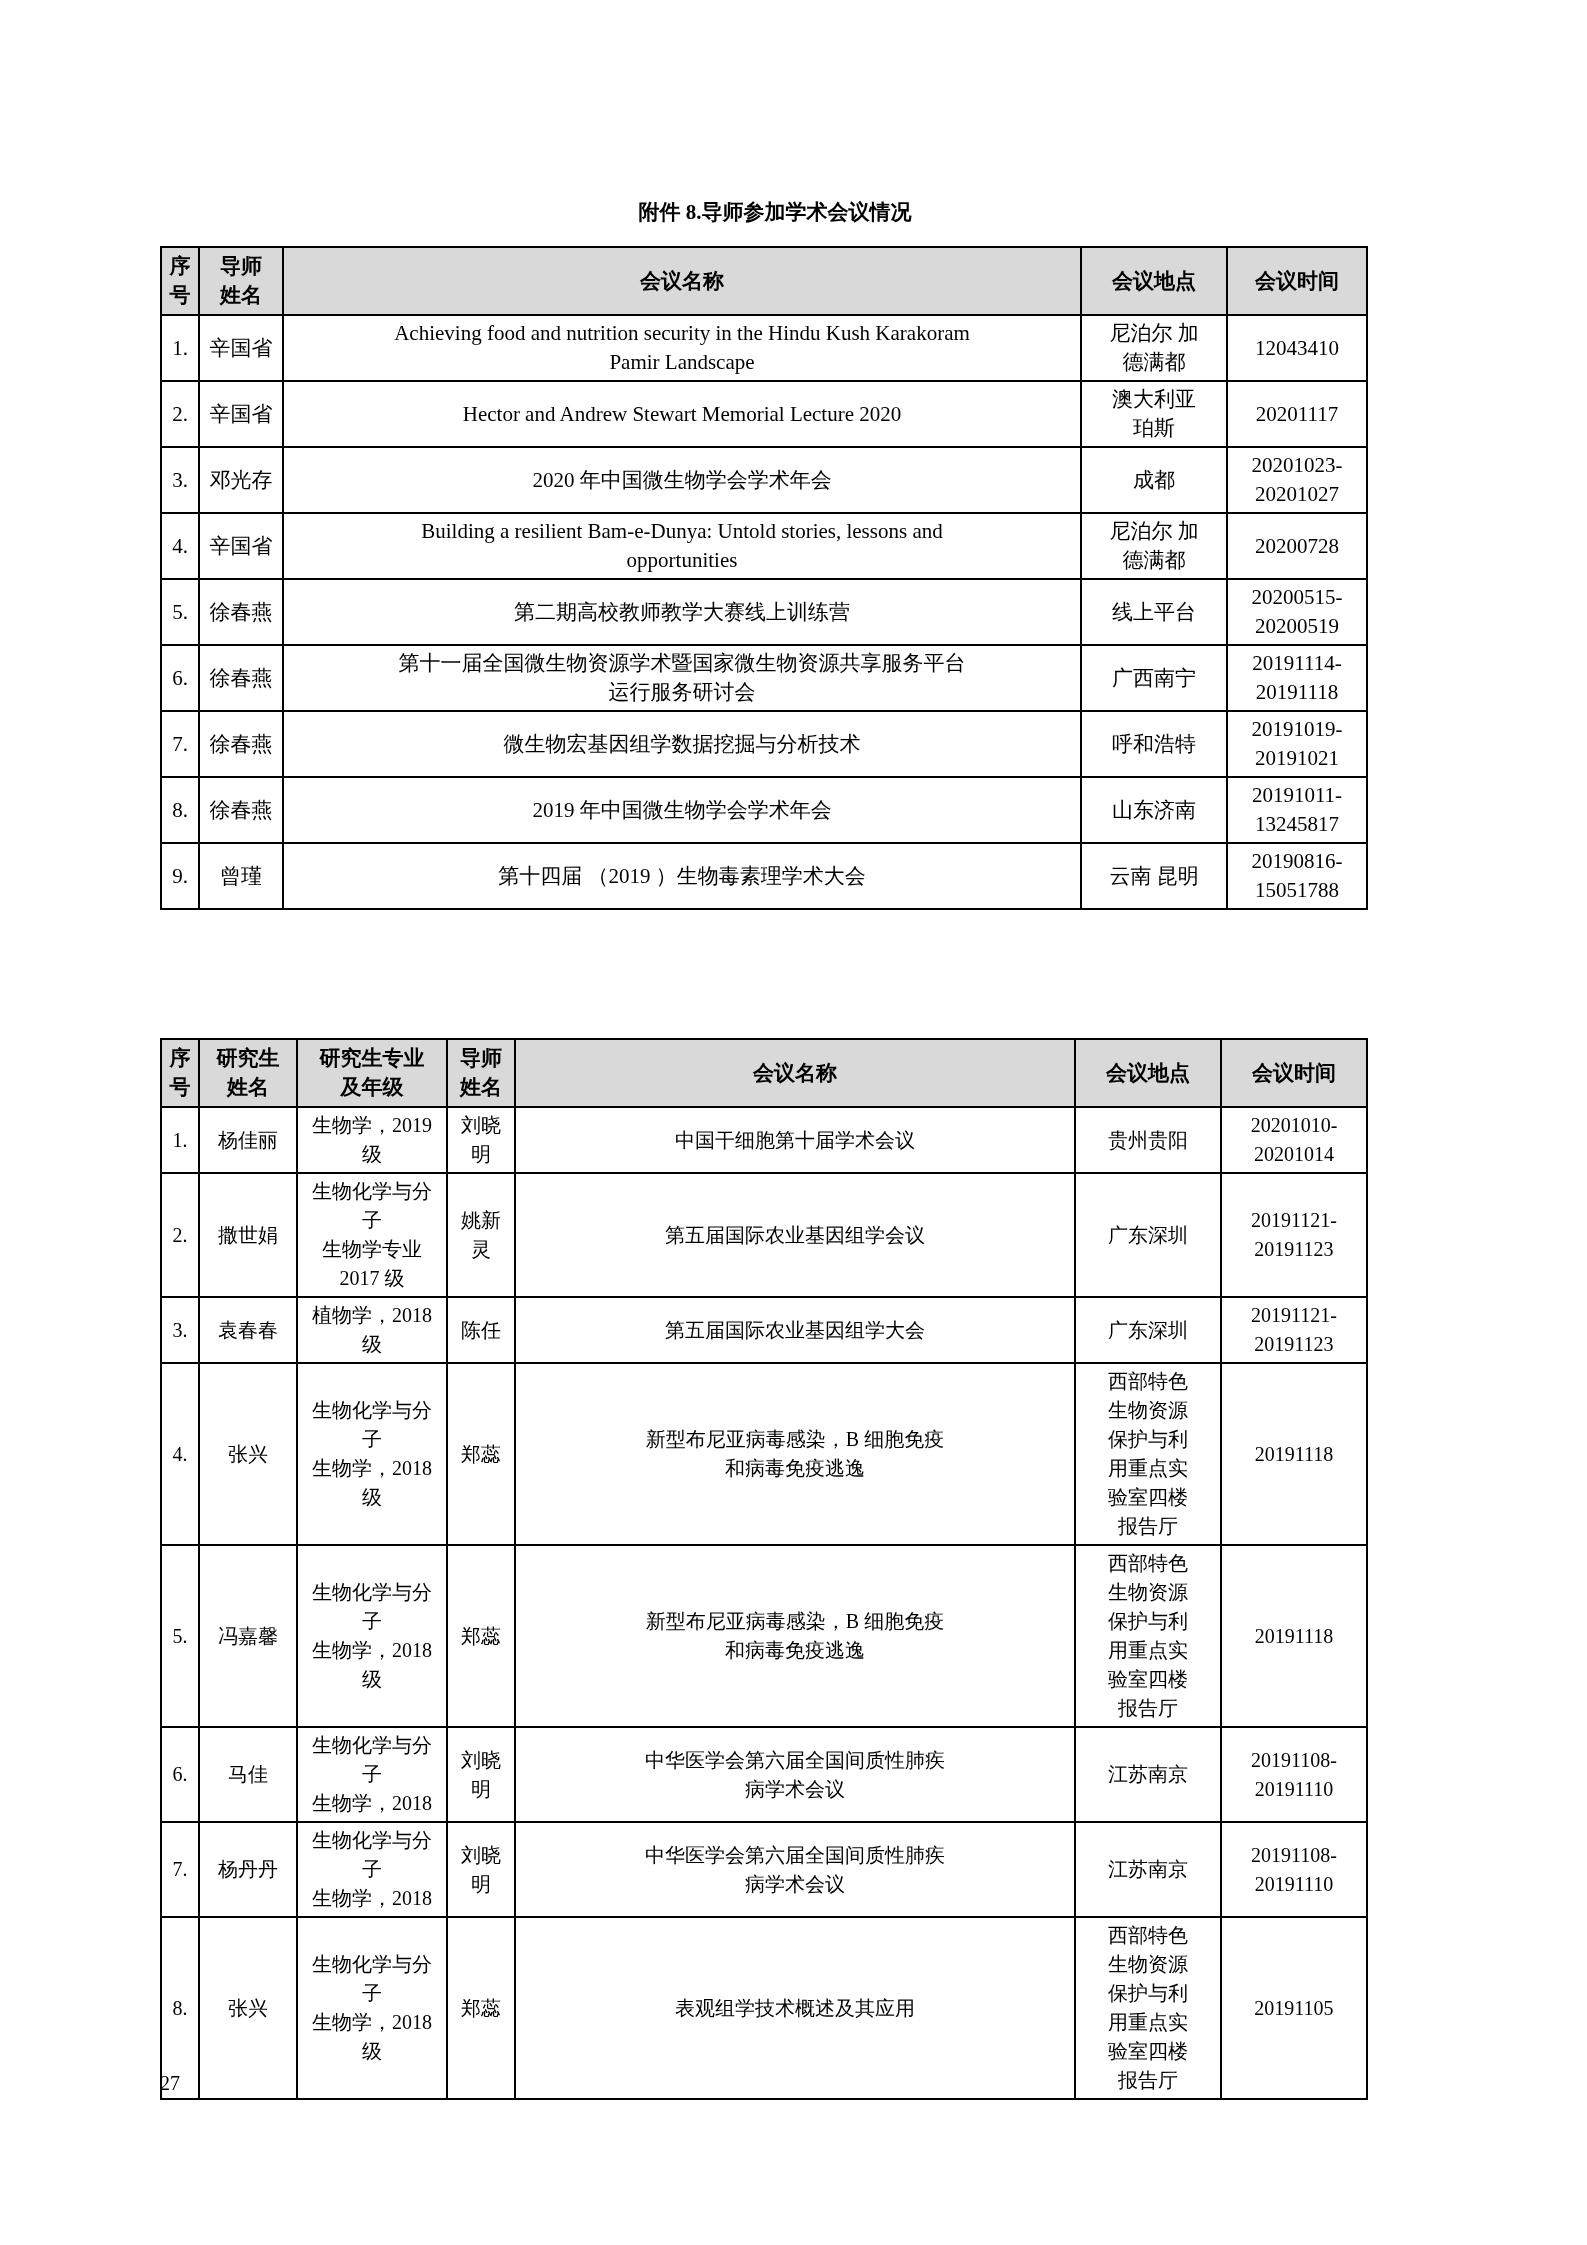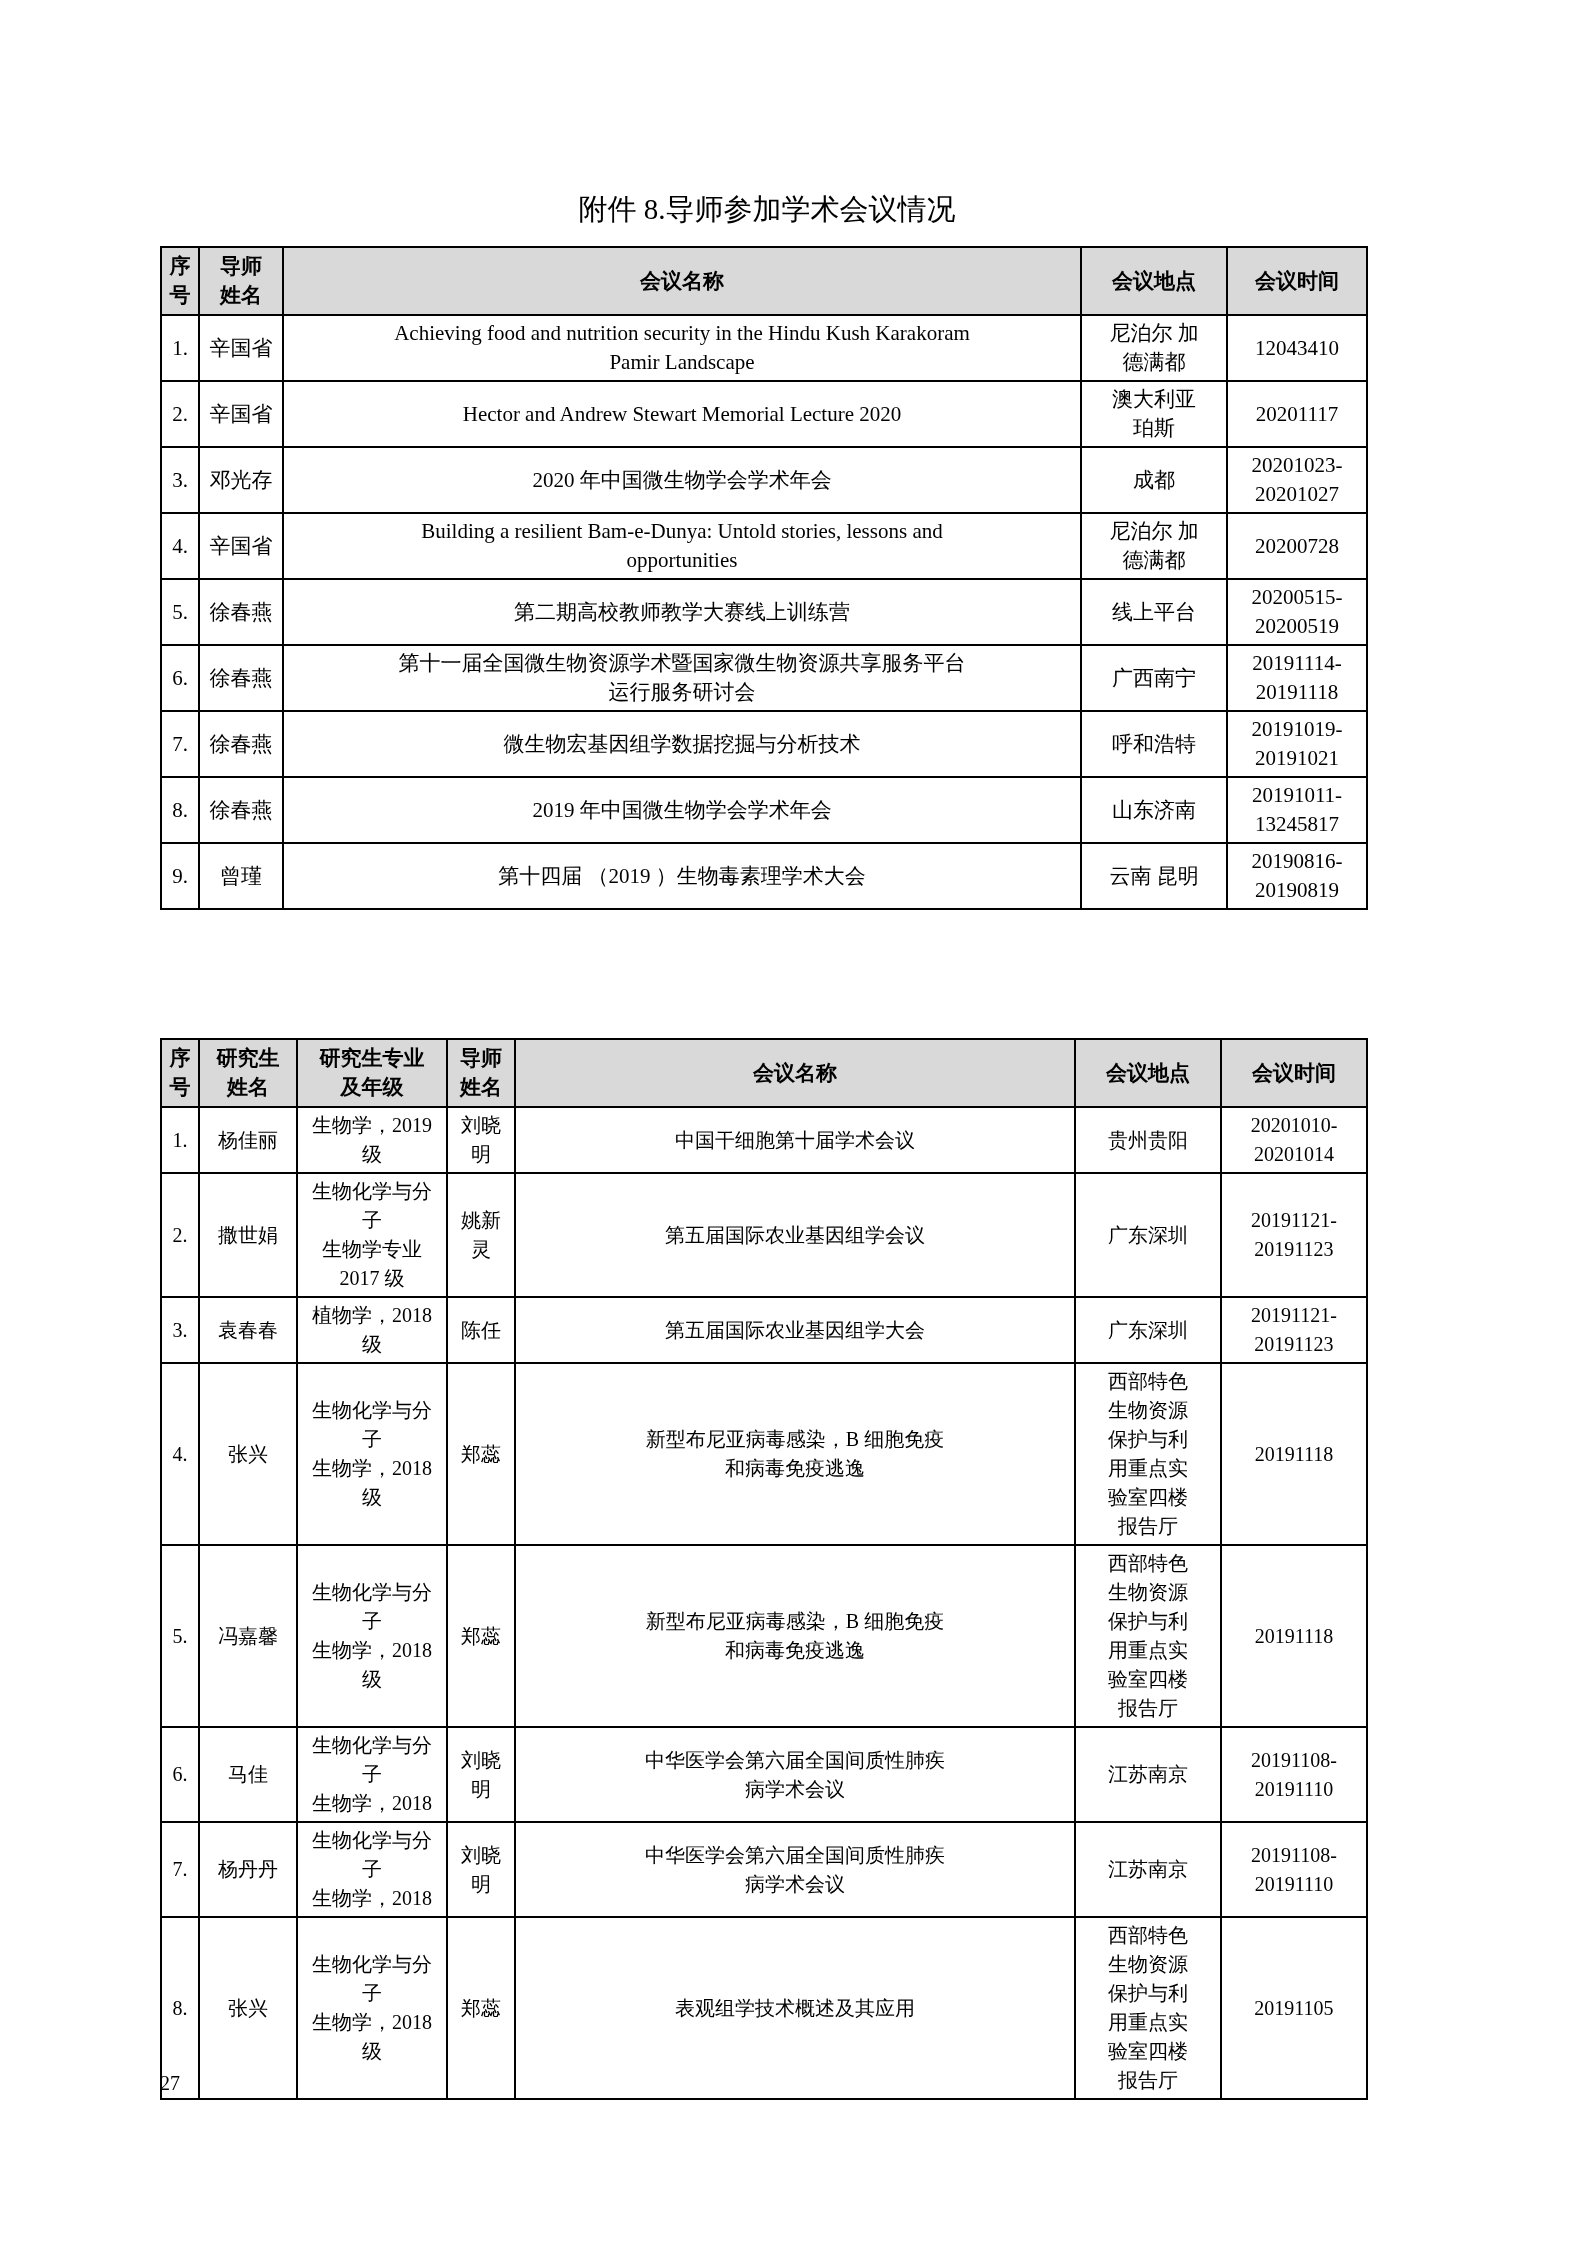--- a/index.html
+++ b/index.html
@@ -19,24 +19,24 @@
   .content {
     position: absolute;
     left: 160px;
     top: 0;
     width: 1206px;
   }
   .tbl-title {
     position: absolute;
     left: 0;
     width: 1206px;
-    margin: 4px;
+    margin: 12px;
     text-align: center;
-    font-size: 29px;
-    font-weight: normal;
+    font-size: 21px;
+    font-weight: bold;
     white-space: pre-line;
   }
   #t1-title { top: 186px; }
   #t2-title { top: 1039px; }
   table.doc-table {
     position: absolute;
     left: 0;
     width: 1206px;
     border-collapse: collapse;
     table-layout: fixed;
@@ -164,21 +164,21 @@
             <td>山东济南</td>
             <td>20191011-
 13245817</td>
           </tr>
           <tr>
             <td>9.</td>
             <td>曾瑾</td>
             <td>第十四届 （2019 ）生物毒素理学术大会</td>
             <td>云南 昆明</td>
             <td>20190816-
-20190819</td>
+15051788</td>
           </tr>
         </tbody>
     </table>
 
     <h2 class="tbl-title" id="t2-title">附件 9.研究生参加学术会议情况</h2>
 
     <table class="doc-table" id="table2">
       <colgroup>
         <col style="width:38px">
         <col style="width:98px">

